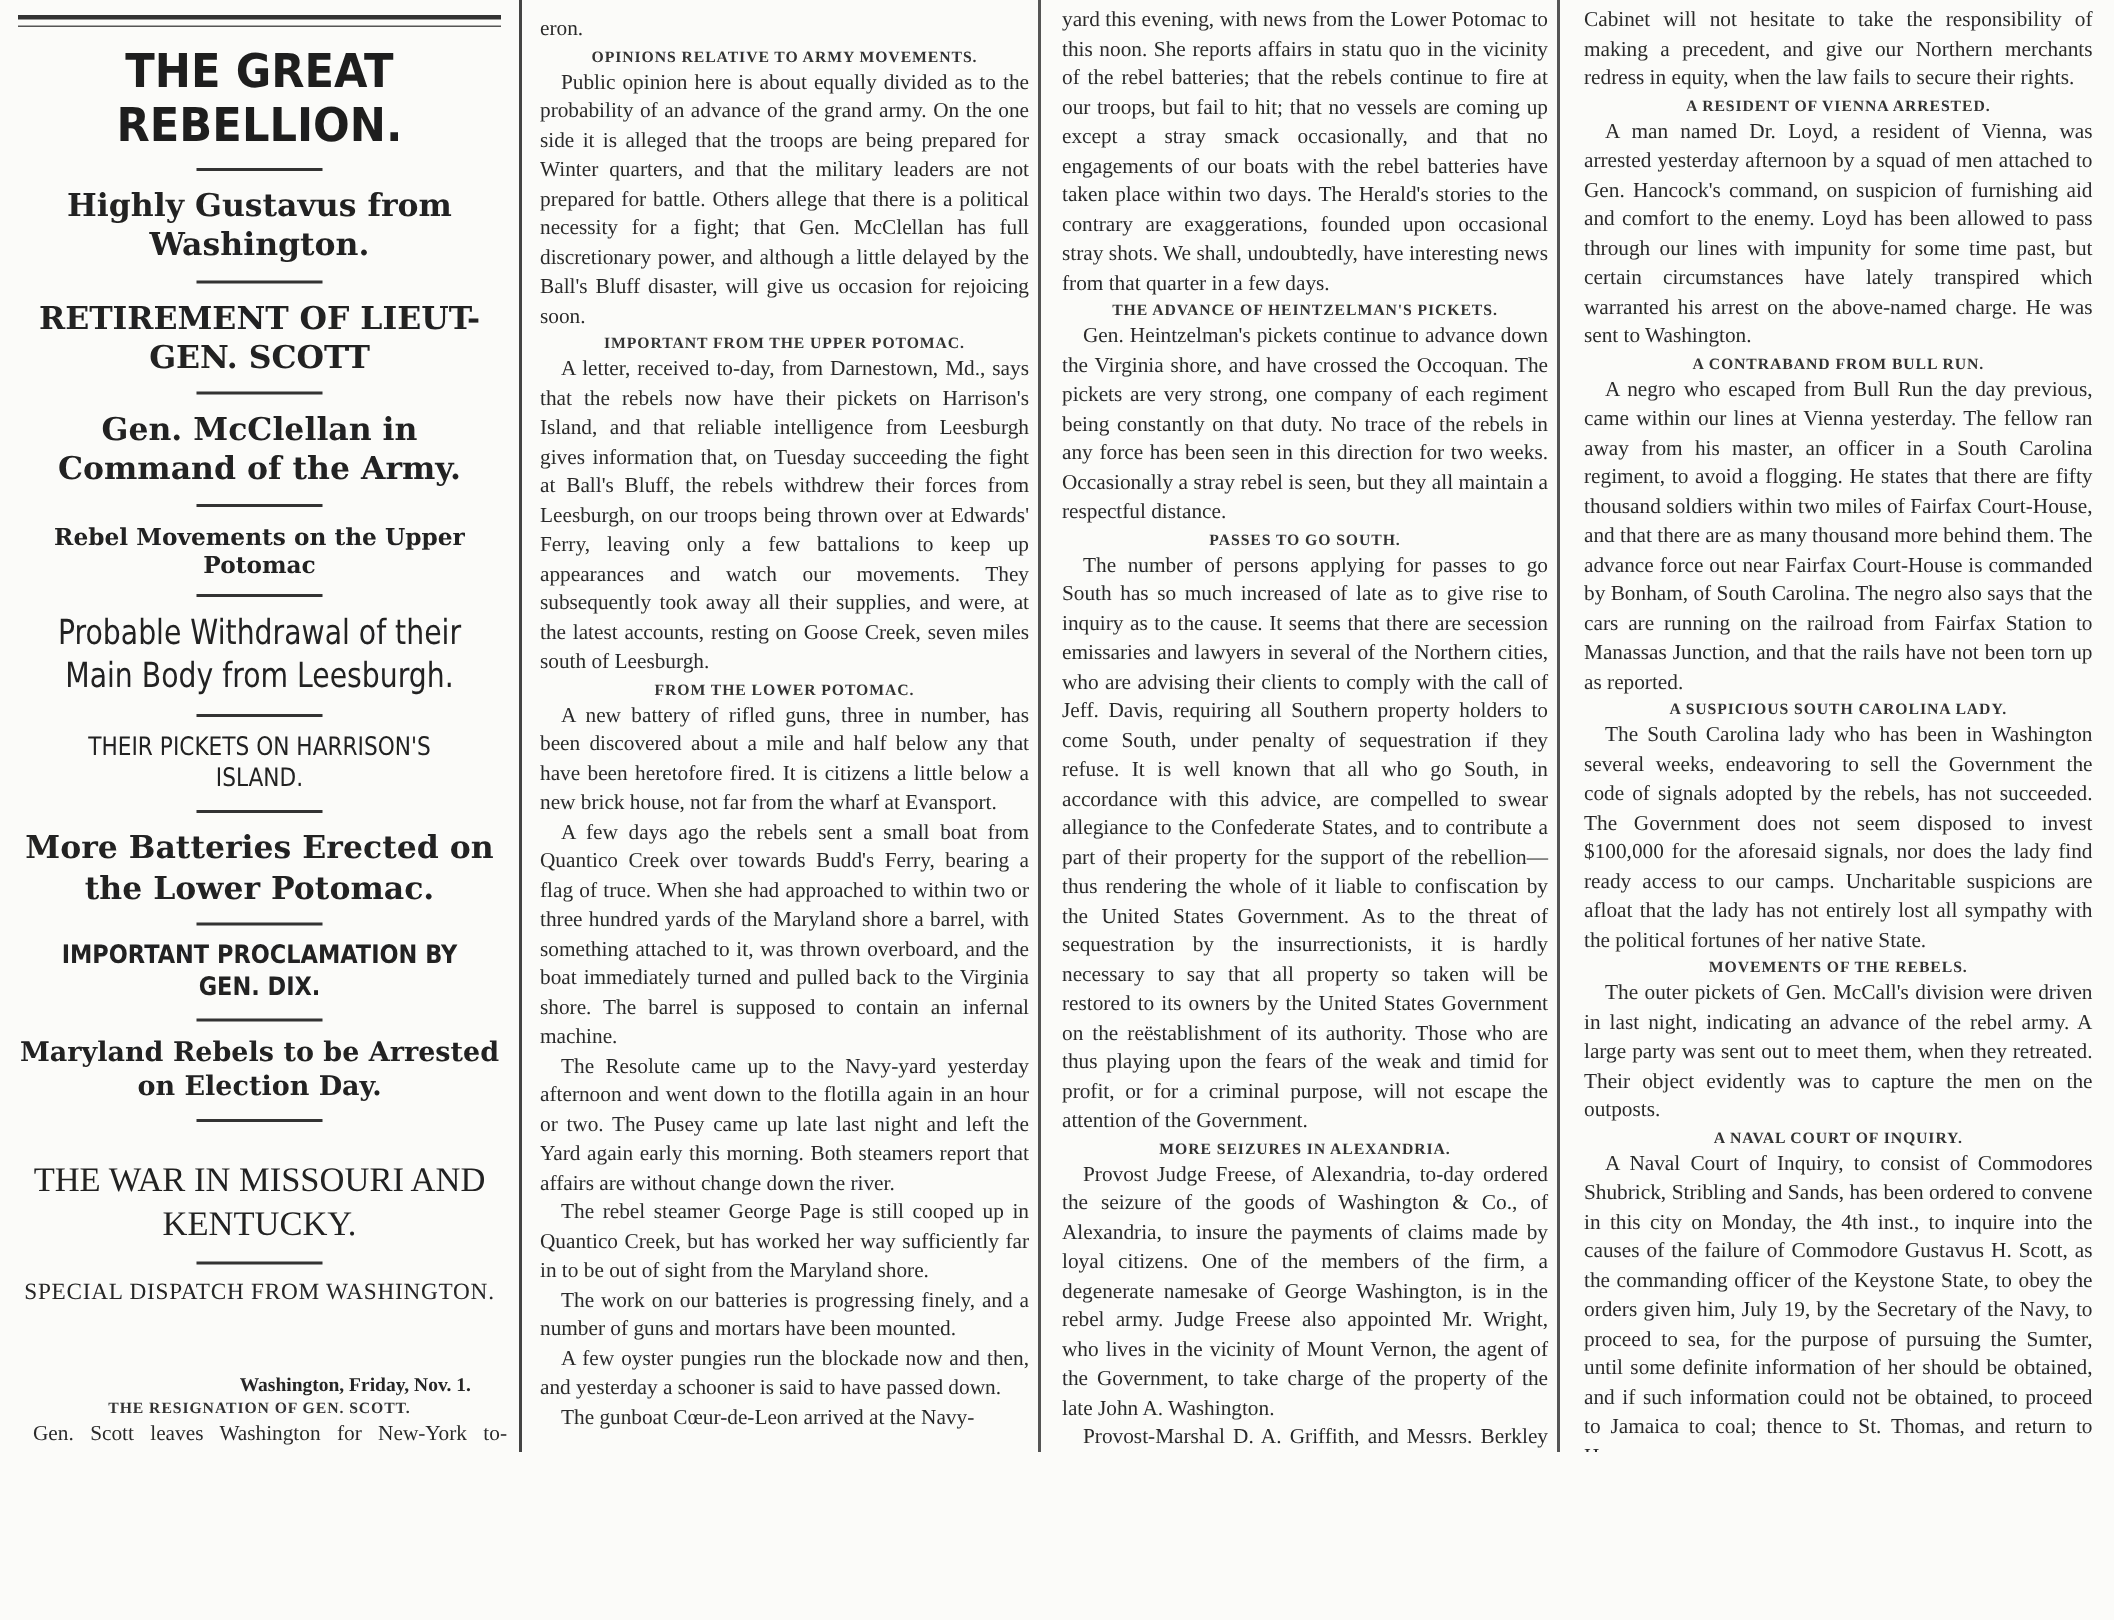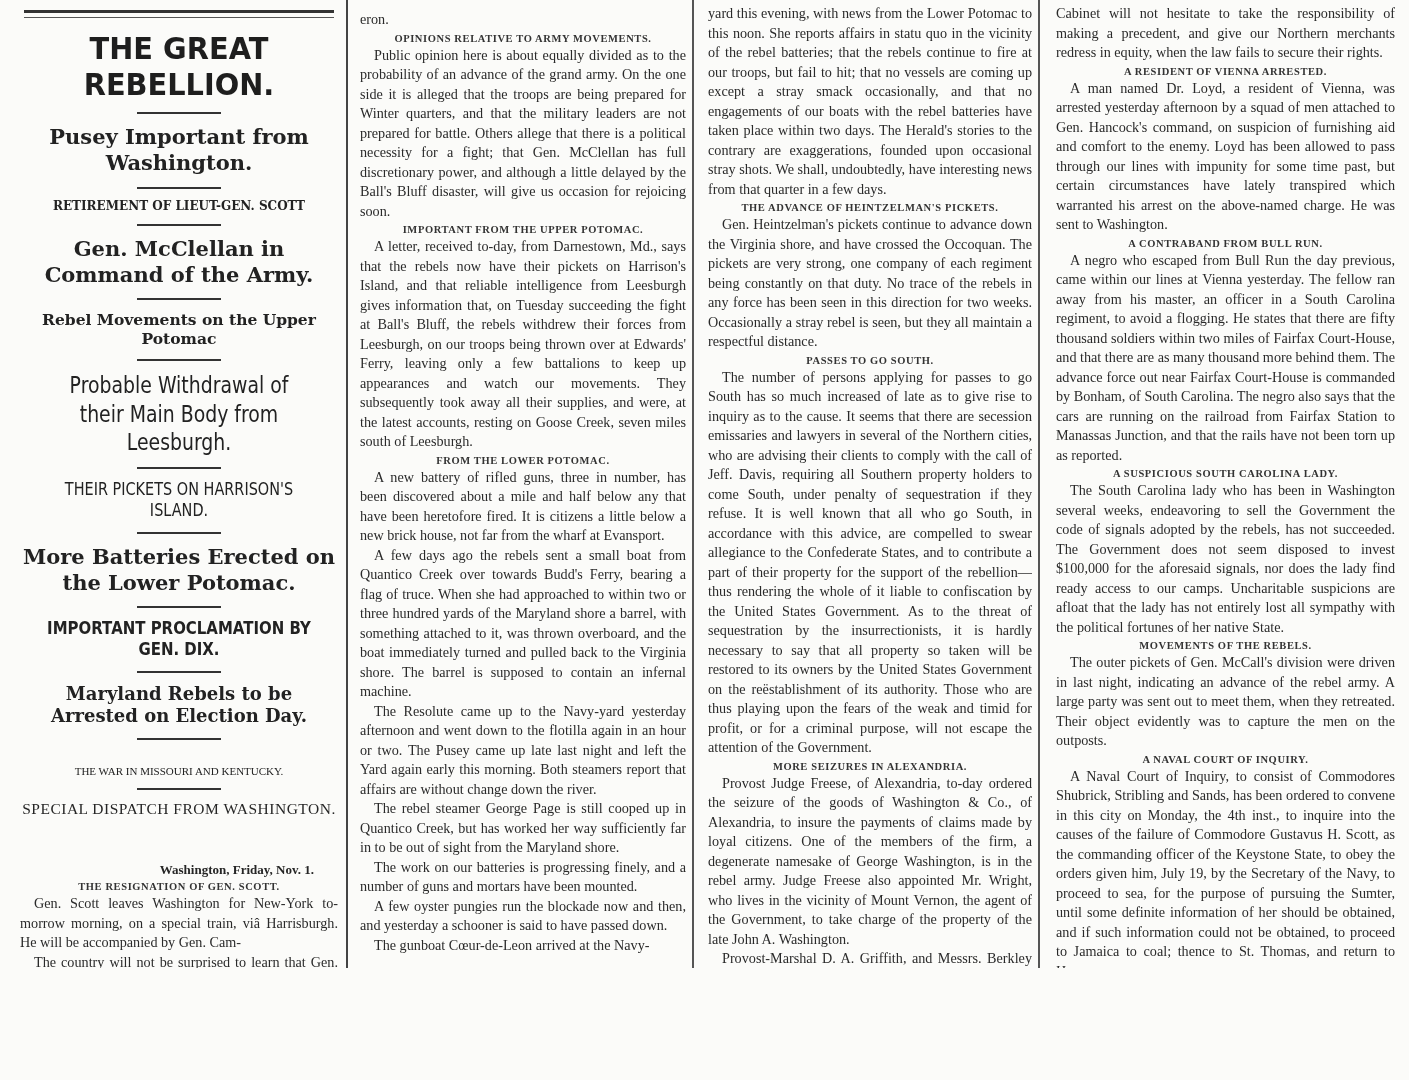--- a/index.html
+++ b/index.html
@@ -7,43 +7,43 @@
     width: 1409px; height: 1080px; overflow: hidden;
     background: #fbfbf9;
     font-family: "Liberation Serif", "DejaVu Serif", serif;
     color: #262626;
   }
   .page { position: relative; width: 1409px; height: 1080px; }
   .col {
     position: absolute; top: 0; height: 968px; box-sizing: border-box;
     overflow: hidden;
   }
-  #col1 { left: 0; width: 348px; padding: 0 8px 0 20px; border-right: 2px solid #444; }
+  #col1 { left: 0; width: 348px; padding: 0 8px 0 8px; border-right: 2px solid #444; }
   #col2 { left: 350px; width: 344px; padding: 10px 6px 0 10px; border-right: 2px solid #555; }
   #col3 { left: 696px; width: 344px; padding: 4px 6px 0 12px; border-right: 2px solid #555; }
   #col4 { left: 1042px; width: 367px; padding: 4px 14px 0 14px; }
 
   .rule-top { height: 4px; border-top: 3px solid #333; border-bottom: 1px solid #555; margin: 10px 4px 0; }
   .masthead {
     font-family: "DejaVu Sans", sans-serif; font-weight: bold;
     font-size: 31px; text-align: center; letter-spacing: 0px;
     margin: 12px 0 6px; transform: scaleX(0.93); color: #1e1e1e;
   }
   .dash { width: 84px; height: 2px; background: #333; margin: 10px auto; }
   .hl {
     text-align: center; font-weight: bold; color: #222; line-height: 1.25;
     margin: 4px 0;
   }
   .hl.blackletter { font-family: "DejaVu Serif", serif; font-size: 21px; }
-  .hl.caps { font-family: "DejaVu Serif", serif; font-size: 12px; }
+  .hl.caps { font-family: "DejaVu Serif", serif; font-size: 21px; }
   .hl.big { font-family: "DejaVu Serif", serif; font-size: 21px; }
   .hl.med { font-family: "DejaVu Serif", serif; font-size: 15.5px; }
   .hl.cond { font-family: "DejaVu Sans", sans-serif; font-size: 23px; font-weight: normal; transform: scaleX(0.82); }
   .hl.condcaps { font-family: "DejaVu Sans", sans-serif; font-size: 17px; font-weight: normal; transform: scaleX(0.85); }
-  .hl.plaincaps { font-family: "Liberation Serif", serif; font-size: 11px; font-weight: normal; margin-top: 25px; }
+  .hl.plaincaps { font-family: "Liberation Serif", serif; font-size: 23px; font-weight: normal; margin-top: 25px; }
   .hl.condbold { font-family: "DejaVu Sans", sans-serif; font-size: 17px; font-weight: bold; transform: scaleX(0.88); }
 
   .dispatch { font-size: 15.5px; letter-spacing: 0.5px; margin-top: 6px; text-align: center; }
   .dateline { text-align: right; font-size: 13px; padding-right: 24px; font-weight: bold; margin-top: 44px; }
 
   .sec-head {
     text-align: center; font-size: 10.5px; font-weight: bold; letter-spacing: 0.6px;
     text-transform: uppercase; margin: 3px 0 2px; color: #333;
   }
   p.body {
@@ -54,21 +54,21 @@
 </style>
 </head>
 <body>
 
 <div class="page">
 
   <div class="col" id="col1">
     <div class="rule-top"></div>
     <div class="masthead">THE GREAT REBELLION.</div>
     <div class="dash"></div>
-    <div class="hl blackletter">Pusey Important from Washington.</div>
+    <div class="hl blackletter">Highly Gustavus from Washington.</div>
     <div class="dash"></div>
     <div class="hl caps">RETIREMENT OF LIEUT-GEN. SCOTT</div>
     <div class="dash"></div>
     <div class="hl big">Gen. McClellan in Command of the Army.</div>
     <div class="dash"></div>
     <div class="hl med">Rebel Movements on the Upper Potomac</div>
     <div class="dash"></div>
     <div class="hl cond">Probable Withdrawal of their Main Body from Leesburgh.</div>
     <div class="dash"></div>
     <div class="hl condcaps">THEIR PICKETS ON HARRISON'S ISLAND.</div>

